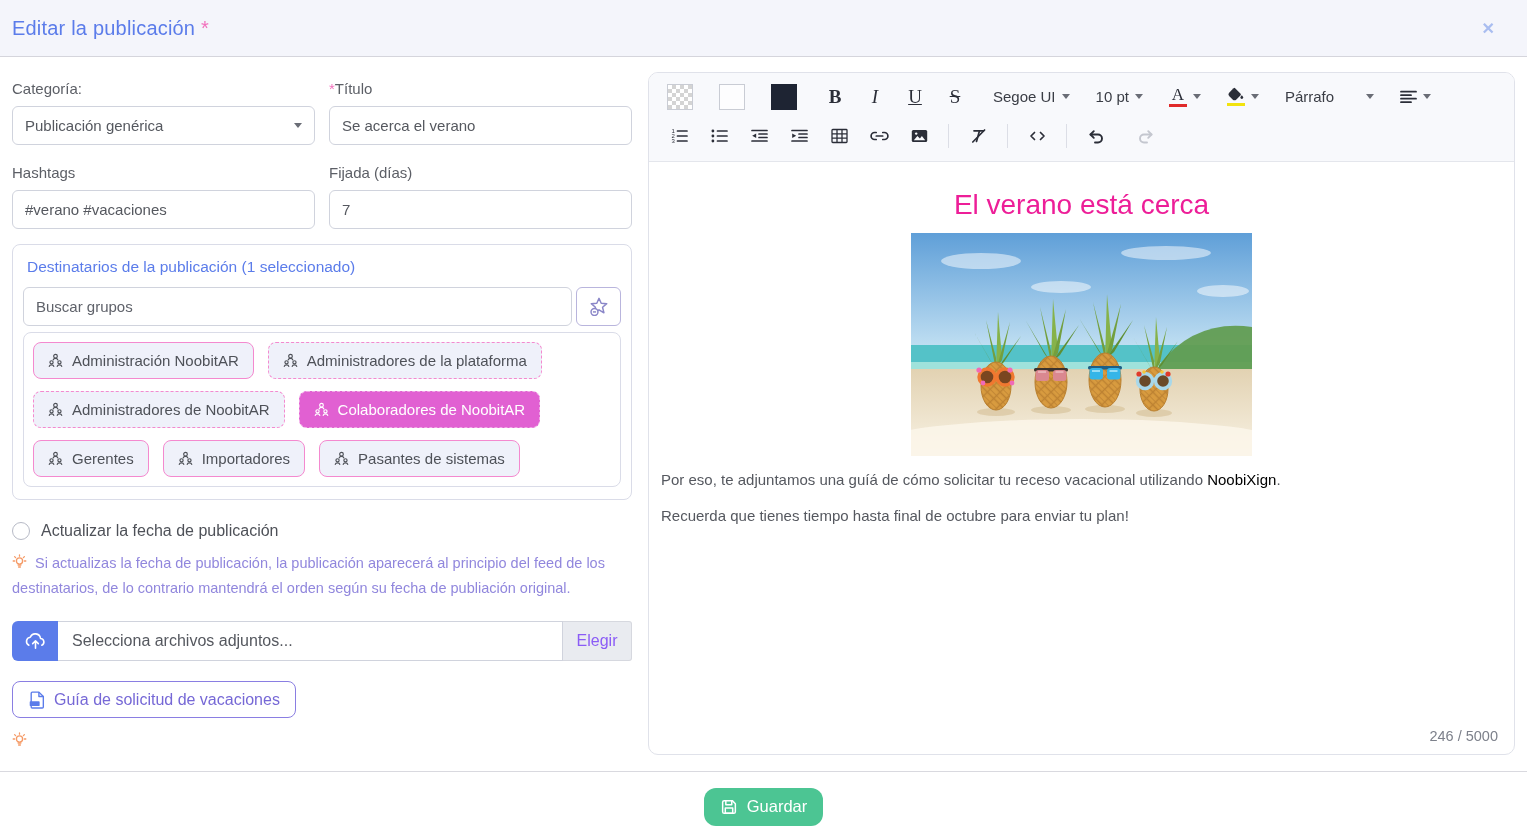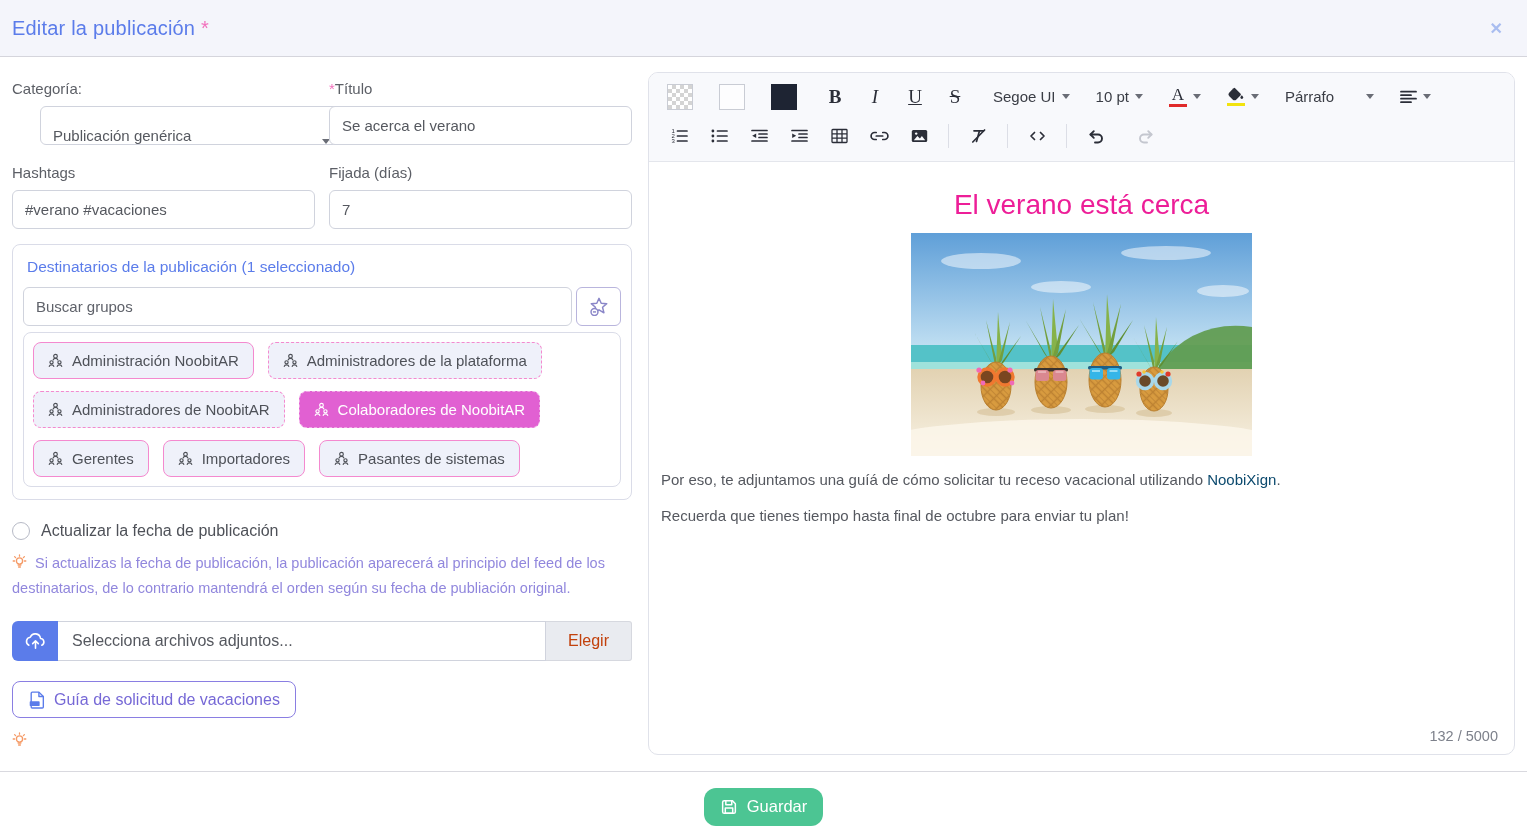--- a/index.html
+++ b/index.html
@@ -6,40 +6,40 @@
   html,body { margin:0; padding:0; }
   body {
     width:1527px; height:835px; overflow:hidden;
     font-family:"Liberation Sans","DejaVu Sans",sans-serif;
     background:#fff; color:#55585f;
   }
   
   .modal-header {
     height:57px; background:#f4f5fb; border-bottom:1px solid #d5d5dc;
     display:flex; align-items:center; justify-content:space-between;
-    padding:0 20px 0 12px;
+    padding:0 28px 0 12px;
   }
   .modal-title { font-size:20px; color:#5b7cea; letter-spacing:.2px; }
   .req { color:#f271bd; }
   .close-btn { background:none; border:none; color:#a9bdf0; font-size:16px; font-weight:bold; cursor:pointer; padding:4px; }
   
   .modal-body { display:flex; gap:16px; padding:0 12px; align-items:flex-start; }
   .left-col { width:620px; flex:none; padding-top:23px; }
   .right-col { flex:1; padding-top:15px; }
   
   .grid2 { display:flex; gap:14px; }
   .field { flex:1; }
   .lbl { font-size:15px; color:#5c5f66; margin-bottom:9px; }
   .inp, .sel {
     height:39px; width:100%; border:1px solid #d0d3dd; border-radius:6px;
     font-size:15px; color:#55585f; padding:0 12px; background:#fff;
     font-family:inherit;
   }
   .inp::placeholder { color:#5f626a; opacity:1; }
-  .sel { display:flex; align-items:flex-end; justify-content:space-between; cursor:pointer;margin-left:28px; }
+  .sel { display:flex; align-items:center; justify-content:space-between; cursor:pointer; }
   .caret { width:0; height:0; border-left:4px solid transparent; border-right:4px solid transparent; border-top:5px solid #6a6d76; display:inline-block; }
   .row2 { margin-top:19px; }
   
   .fieldset { border:1px solid #dadce8; border-radius:8px; padding:10px 10px 12px; margin-top:15px; }
   .legend { color:#5b7cea; font-size:15.5px; margin:3px 0 11px 4px; }
   .searchrow { display:flex; align-items:stretch; }
   .search-inp { flex:1; border:1px solid #d0d3dd; border-radius:6px; height:39px; padding:0 12px; font-size:15px; color:#55585f; font-family:inherit; }
   .search-inp::placeholder { color:#5f626a; opacity:1; }
   .star-btn { width:45px; margin-left:4px; background:#fff; border:1px solid #b9b5dd; border-radius:6px; display:flex; align-items:center; justify-content:center; cursor:pointer; }
   .chips { border:1px solid #dadce8; border-radius:8px; margin-top:6px; padding:9px; display:flex; flex-wrap:wrap; gap:12px 14px; }
@@ -55,21 +55,21 @@
   
   .check-row { display:flex; align-items:center; gap:11px; margin-top:22px; font-size:16px; color:#4e5158; }
   .checkbox { width:18px; height:18px; border:1.5px solid #b7bac6; border-radius:50%; background:#fff; cursor:pointer; flex:none; }
   .hint { margin-top:12px; font-size:14.5px; line-height:1.6; color:#9187dd; }
   .hint .bulb { vertical-align:-2px; margin-right:4px; }
   
   .upload { display:flex; margin-top:21px; height:40px; }
   .up-btn { width:46px; background:#5b7cea; border:none; border-radius:6px 0 0 6px; display:flex; align-items:center; justify-content:center; cursor:pointer; }
   .up-inp { flex:1; border:1px solid #d0d3dd; border-left:none; padding:16px 14px; font-size:16px; color:#55585f; font-family:inherit; }
   .up-inp::placeholder { color:#55585f; opacity:1; }
-  .choose-btn { width:86px; background:#e9ebf0; border:1px solid #d6d8df; border-left:none; border-radius:0 3px 3px 0; font-size:16px; color:#c2410c; cursor:pointer; font-family:inherit; }
+  .choose-btn { width:69px; background:#e9ebf0; border:1px solid #d6d8df; border-left:none; border-radius:0 3px 3px 0; font-size:16px; color:#8b5cf6; cursor:pointer; font-family:inherit; }
   .attach-chip {
     margin-top:20px; display:inline-flex; align-items:center; gap:8px;
     border:1.5px solid #8a7ee2; border-radius:8px; padding:0 15px; height:37px;
     background:#fff; color:#7668d6; font-size:16px; cursor:pointer; font-family:inherit;
   }
   
   .editor { border:1px solid #e0e2ea; border-radius:10px; height:683px; display:flex; flex-direction:column; overflow:hidden; background:#fff; }
   .toolbar { background:#f8f9fc; border-bottom:1px solid #e4e6ec; padding:4px 12px 6px; }
   .tbrow { display:flex; align-items:center; height:39px; gap:4px; }
   .tb { background:none; border:none; min-width:36px; height:32px; display:inline-flex; align-items:center; justify-content:center; gap:6px; cursor:pointer; color:#2b2e38; font-family:inherit; padding:0 6px; }
@@ -84,21 +84,21 @@
   .fc { display:flex; flex-direction:column; align-items:center; line-height:1; }
   .fc-bar { width:18px; height:3.5px; margin-top:1px; }
   .bar-red { background:#e02a2a; } .bar-yellow { background:#f2e30e; }
   .tb--disabled svg { stroke:#c4c7cf; }
   .gap-l { margin-left:10px; } 
   
   .ed-content { flex:1; position:relative; padding:14px 12px; overflow:hidden; }
   .ed-heading { text-align:center; color:#ed1e98; font-size:28px; font-weight:500; margin:13px 0 12px; }
   .ed-img { display:block; margin:0 auto; }
   .ed-p { font-size:15px; line-height:1.5; margin:13px 0; color:#55585f; }
-  .ed-link { color:#0c4a6e; cursor:pointer; }
+  .ed-link { color:#000000; cursor:pointer; }
   .counter { position:absolute; right:16px; bottom:10px; font-size:14.5px; color:#7d818b; }
   
   .modal-footer { border-top:1px solid #d9d9df; margin-top:15px; padding-top:16px; display:flex; justify-content:center; }
   .save-btn { display:inline-flex; align-items:center; gap:9px; background:#4cc593; border:none; border-radius:12px; height:38px; padding:0 16px; color:#fff; font-size:16.5px; cursor:pointer; font-family:inherit; }
   svg { display:block; }
 </style>
 </head>
 <body>
 
 <div>
@@ -580,21 +580,21 @@
                     <circle cx="233" cy="139" r="1.8"></circle>
                     <circle cx="251" cy="139" r="1.8"></circle>
                   </g>
                 </g>
             </g>
           </svg>
 
           <p class="ed-p"><span>Por eso, te adjuntamos una guíá de cómo solicitar tu receso vacacional utilizando </span><span class="ed-link">NoobiXign</span><span>.</span></p>
           <p class="ed-p">Recuerda que tienes tiempo hasta final de octubre para enviar tu plan!</p>
 
-          <div class="counter">132 / 5000</div>
+          <div class="counter">246 / 5000</div>
         </div>
       </div>
     </div>
   </div>
 
   <div class="modal-footer">
     <button class="save-btn">
       <span>
         <svg width="18" height="18" viewBox="0 0 17 17" fill="none" stroke="#ffffff" stroke-width="1.4" stroke-linejoin="round">
           <path d="M2.5 4 a1.5 1.5 0 0 1 1.5-1.5 h7.6 l2.9 2.9 V13 a1.5 1.5 0 0 1-1.5 1.5 H4 a1.5 1.5 0 0 1-1.5-1.5 z"></path>

